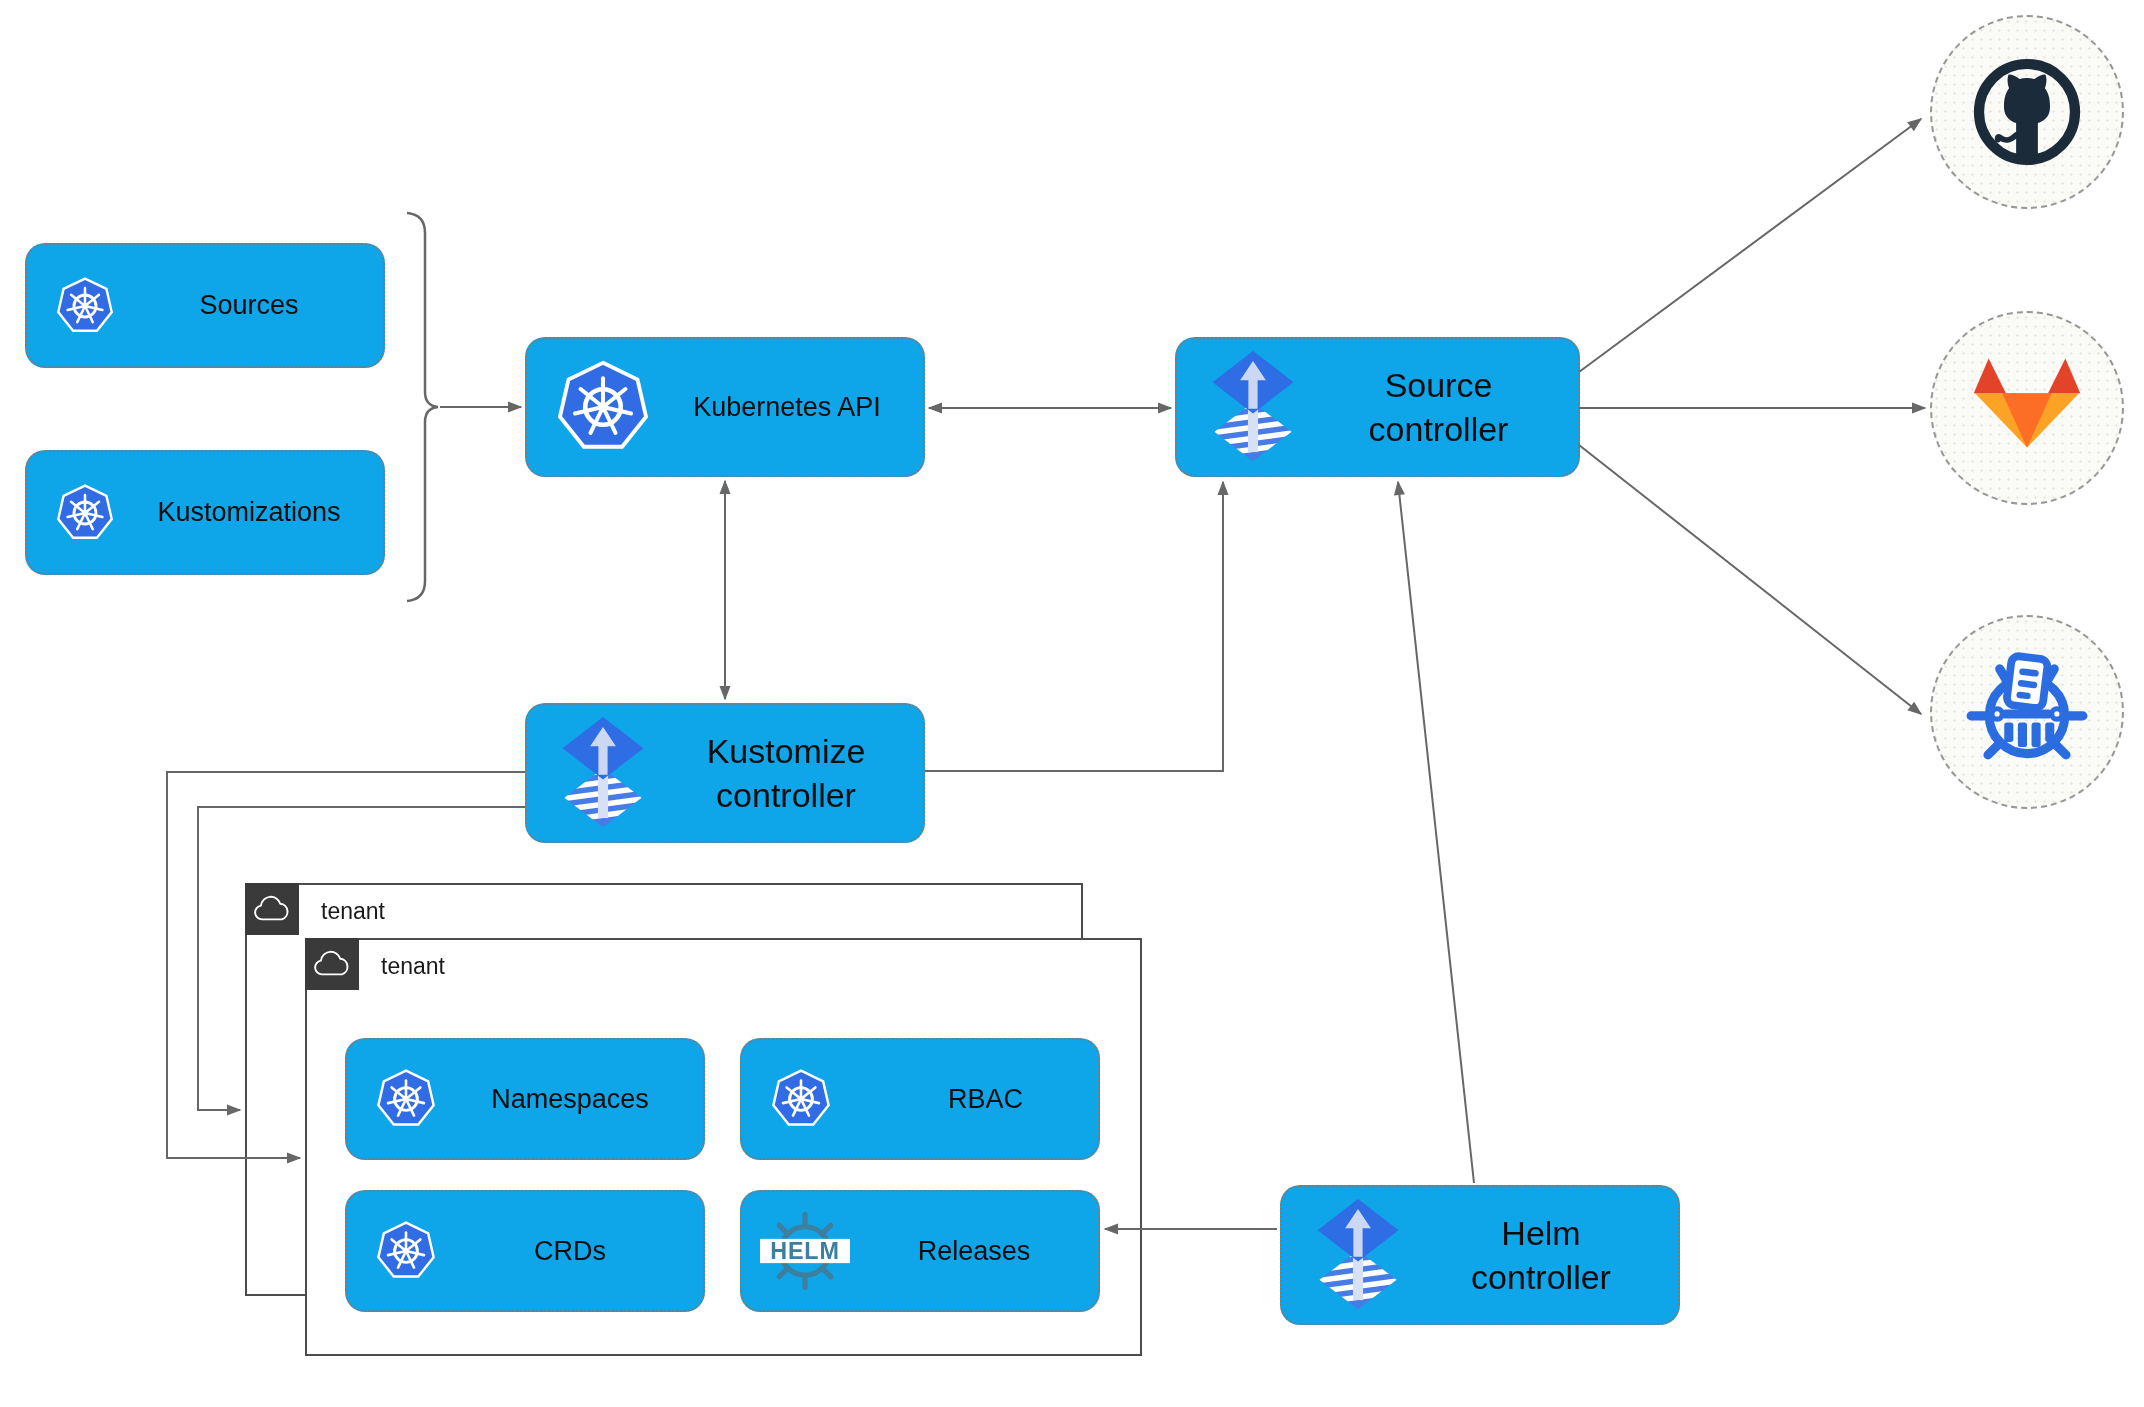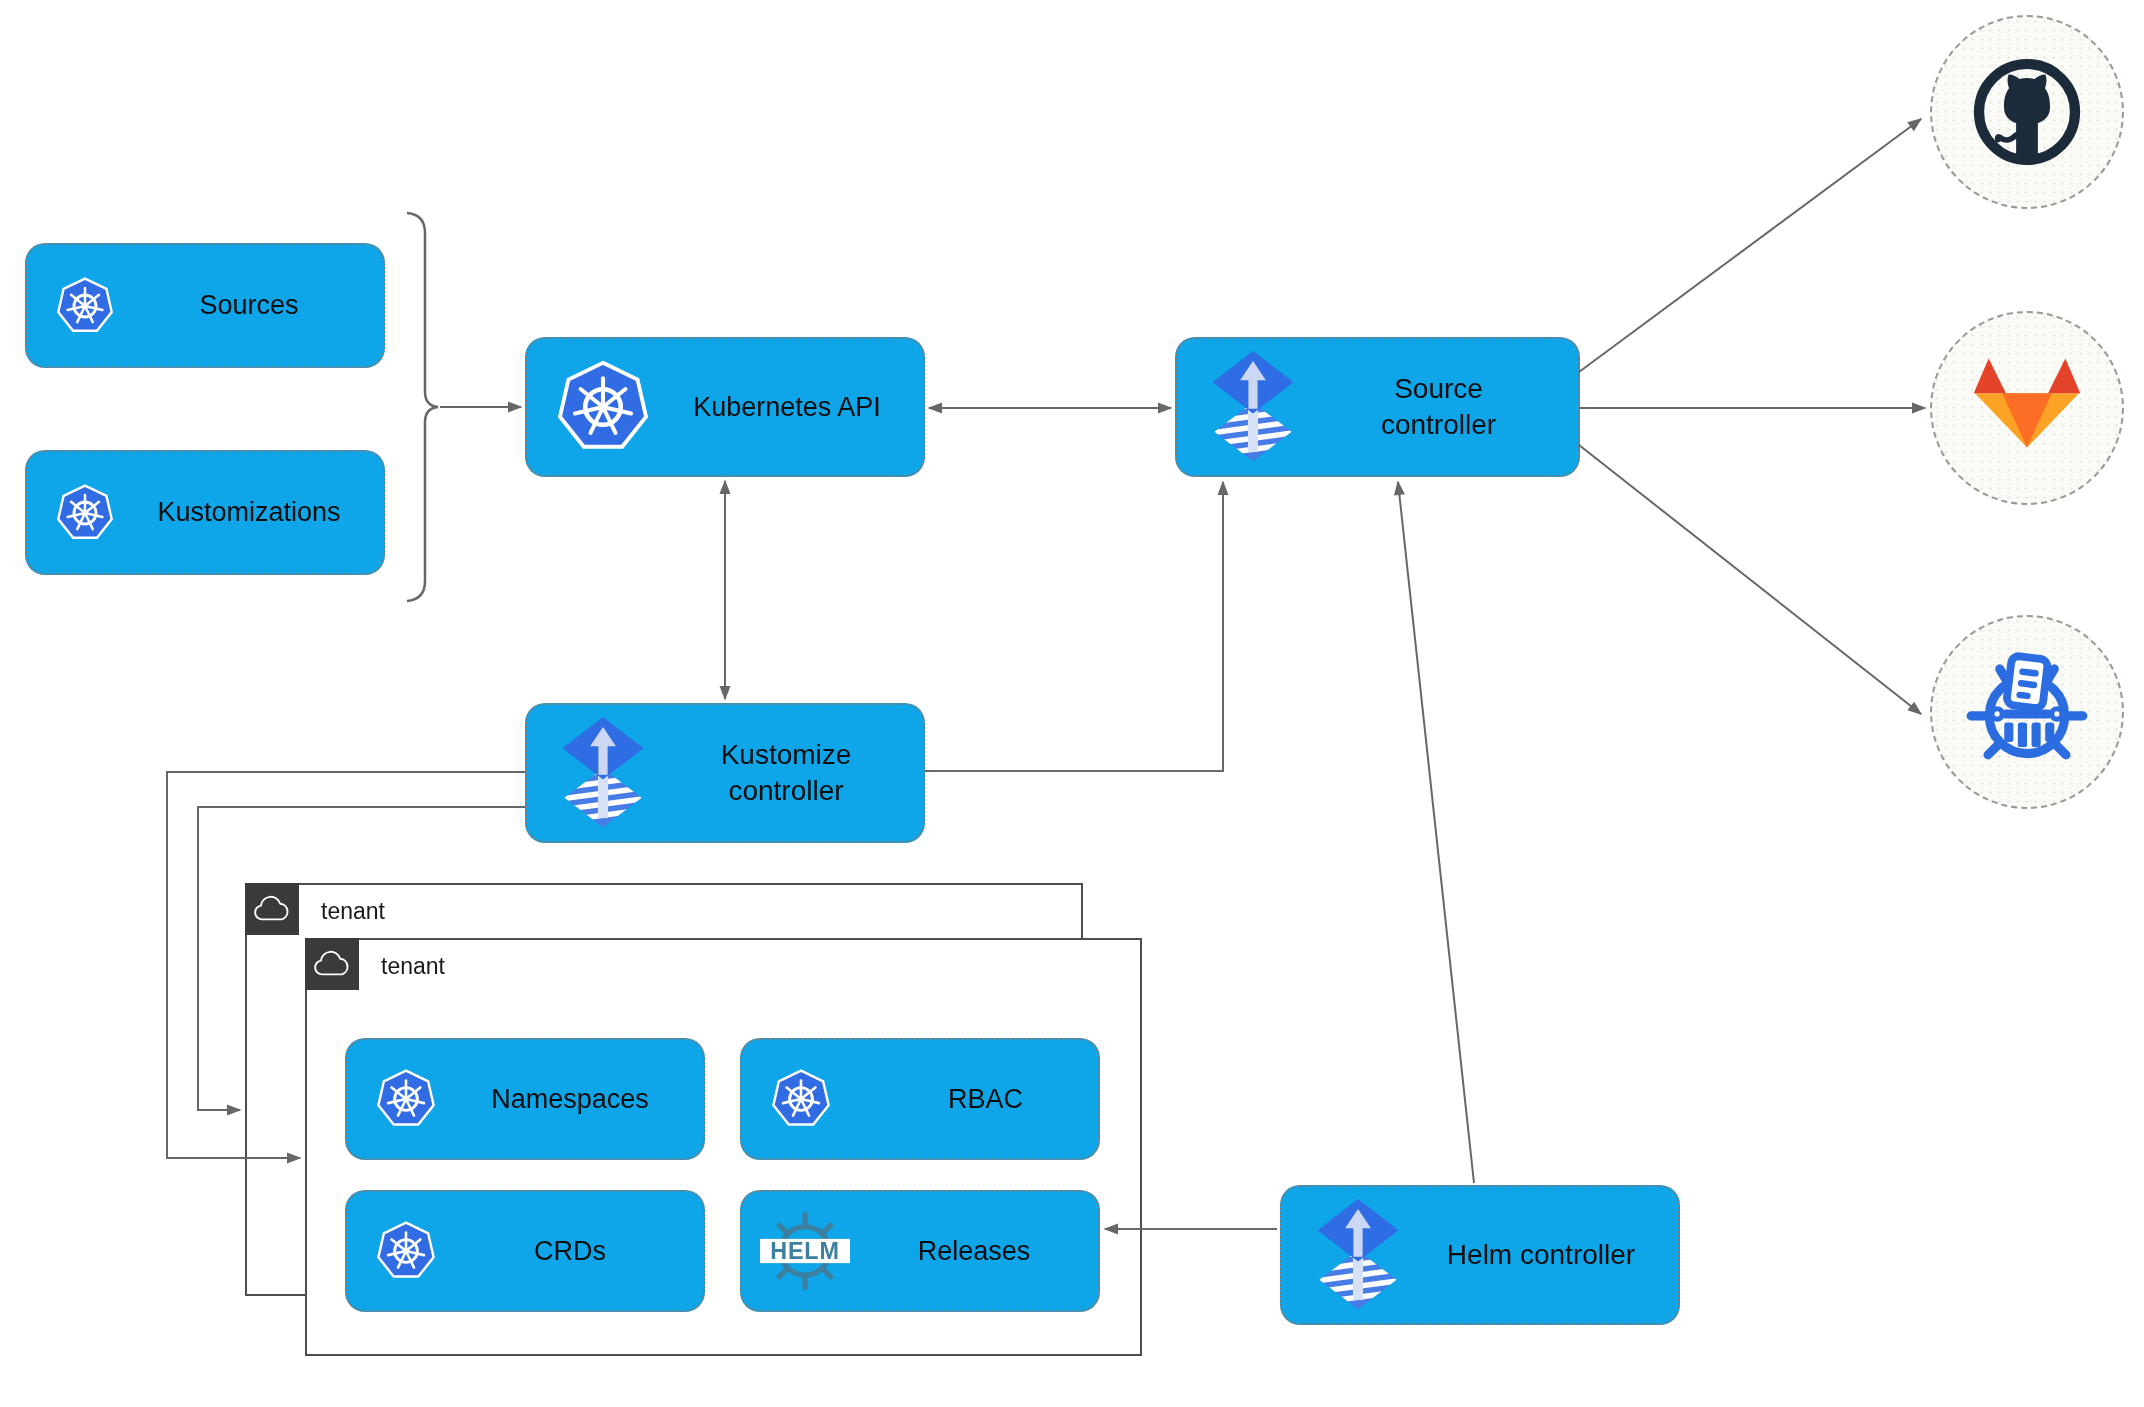--- a/index.html
+++ b/index.html
@@ -7,21 +7,21 @@
     position:relative;width:2144px;height:1407px;background:#ffffff;
     font-family:"Liberation Sans", sans-serif;color:#1a1a1a;overflow:hidden;
   }
   
   .node{
     position:absolute;background:#0ea5e9;border:2px dotted #7a7a7a;border-radius:20px;
     display:flex;align-items:center;z-index:3;box-sizing:border-box;
   }
   .node .icon{flex:none;display:flex;align-items:center;justify-content:center;}
   .node .label{flex:1;text-align:center;font-size:27px;color:#0d0d0d;}
-  .label-2line{display:block;max-width:210px;margin:0 auto;line-height:1.3;font-size:28px;}
+  .label-2line{display:block;max-width:210px;margin:0 auto;line-height:1.3;font-size:34px;}
   .lbl-lg{font-size:29px;}
   
   .circle{
     position:absolute;width:194px;height:194px;border-radius:50%;
     background-color:#fafaf7;
     background-image:radial-gradient(#e9e9e2 1px, transparent 1.2px);
     background-size:9px 9px;
     border:2px dashed #979797;display:flex;align-items:center;justify-content:center;
     z-index:3;box-sizing:border-box;
   }

